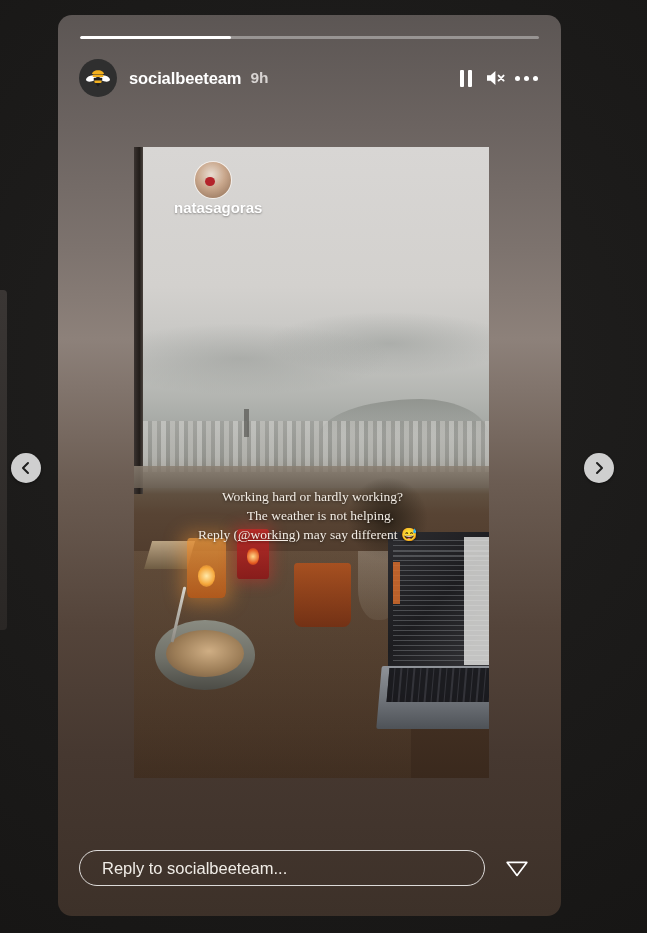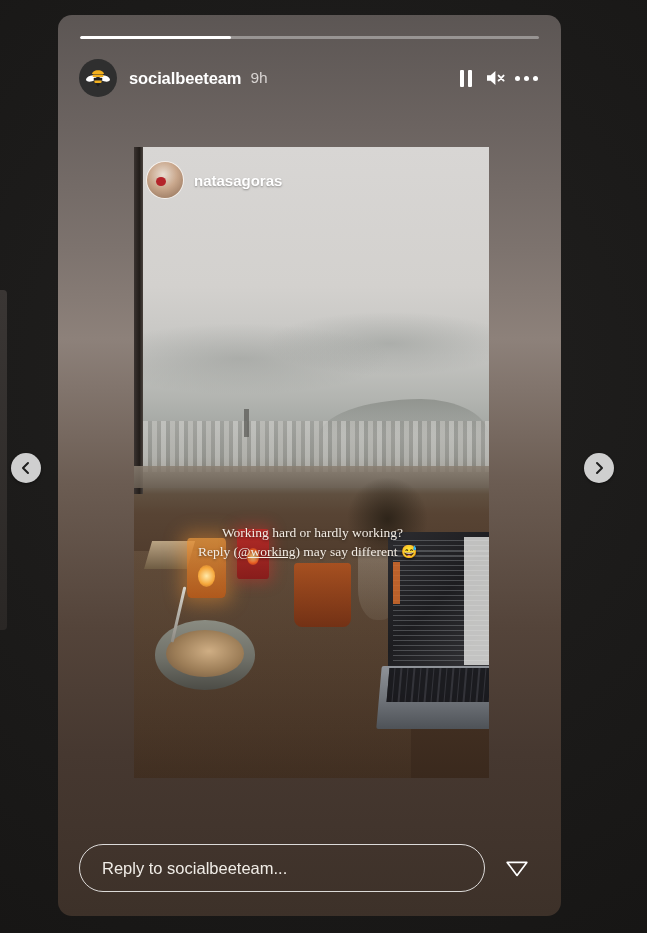--- a/index.html
+++ b/index.html
@@ -104,21 +104,21 @@
     color: #ffffff;
     font-size: 16.5px;
     font-weight: bold;
     letter-spacing: -0.1px;
     white-space: nowrap;
   }
   .timestamp {
     margin-left: 9px;
     color: #d8d4d2;
     font-size: 15.5px;
-    font-weight: normal;
+    font-weight: bold;
     white-space: nowrap;
   }
   .header-spacer { flex: 1 1 auto; }
 
   .hdr-btn {
     width: 30px;
     height: 30px;
     display: flex;
     align-items: center;
     justify-content: center;
@@ -396,24 +396,25 @@
     left: 0;
     top: 64%;
     width: 78%;
     height: 36%;
     background: linear-gradient(180deg, rgba(164,140,110,.20), rgba(120,96,70,.10));
   }
 
   
   .mention {
     position: absolute;
-    left: 12px;
+    left: 30px;
     top: 14px;
     display: flex;
     align-items: center;
+    flex-direction: column;
   }
   .mention-avatar {
     width: 38px;
     height: 38px;
     border-radius: 50%;
     border: 1.5px solid rgba(255,255,255,0.85);
     overflow: hidden;
     background: radial-gradient(circle at 45% 35%, #e8ddd2 0%, #c9a78c 45%, #8a6a52 100%);
     position: relative;
     flex: 0 0 auto;
@@ -484,40 +485,40 @@
     top: 340px;
     text-align: center;
     color: #f2ece4;
     font-family: "Liberation Serif", "DejaVu Serif", serif;
     font-size: 13.5px;
     line-height: 1.42;
     text-shadow: 0 1px 3px rgba(0,0,0,.55);
     padding: 0 12px;
   }
   .caption .line { display: block; }
-  .caption .l1 { padding-left: 10px; margin-top: 36px; }
+  .caption .l1 { padding-left: 10px; }
   .caption .l2 { padding-left: 26px; }
   .caption .l3 { padding-left: 0px; }
   .caption .l4 { padding-left: 126px; }
   .caption u { text-decoration: underline; text-underline-offset: 1px; }
   .emoji { font-size: 13px; }
 
   
   .reply-row {
     position: absolute;
     left: 21px;
     bottom: 22px;
     width: 462px;
     height: 52px;
     display: flex;
     align-items: center;
   }
   .reply-input {
     flex: 1 1 auto;
-    height: 48px;
+    height: 36px;
     border-radius: 26px;
     border: 1.3px solid rgba(255,255,255,0.82);
     background: transparent;
     color: #f3efe9;
     font-size: 16.5px;
     font-family: "Liberation Sans", sans-serif;
     padding: 0 22px;
     outline: none;
   }
   .reply-input::placeholder { color: #f0ece6; opacity: 1; }
@@ -632,20 +633,21 @@
       </div>
 
       <div class="mention">
         <div class="mention-avatar"></div>
         <span class="mention-name">natasagoras</span>
       </div>
 
 
       <div class="caption">
         <span class="line l1">Working hard or hardly working?</span>
+        <span class="line l2">The weather is not helping.</span>
         <span class="line l3"><span>Reply (</span><u>@working</u><span>) may say different </span><span class="emoji">😅</span></span>
       </div>
     </div>
 
     <div class="reply-row">
       <input class="reply-input" type="text" placeholder="Reply to socialbeeteam..." style="">
       <div class="send-btn">
         <svg width="26" height="26" viewBox="0 0 26 26" aria-hidden="true">
           <path d="M3.2 7.4 L22.8 7.4 L13 20.4 Z" fill="none" stroke="#ffffff" stroke-width="1.7" stroke-linejoin="round"></path>
         </svg>

